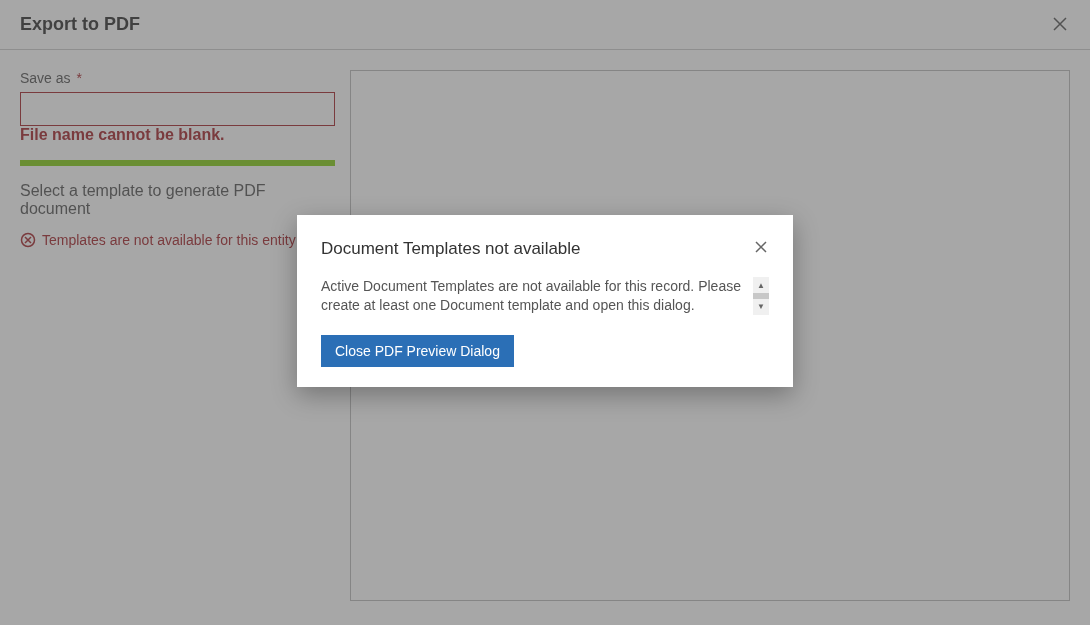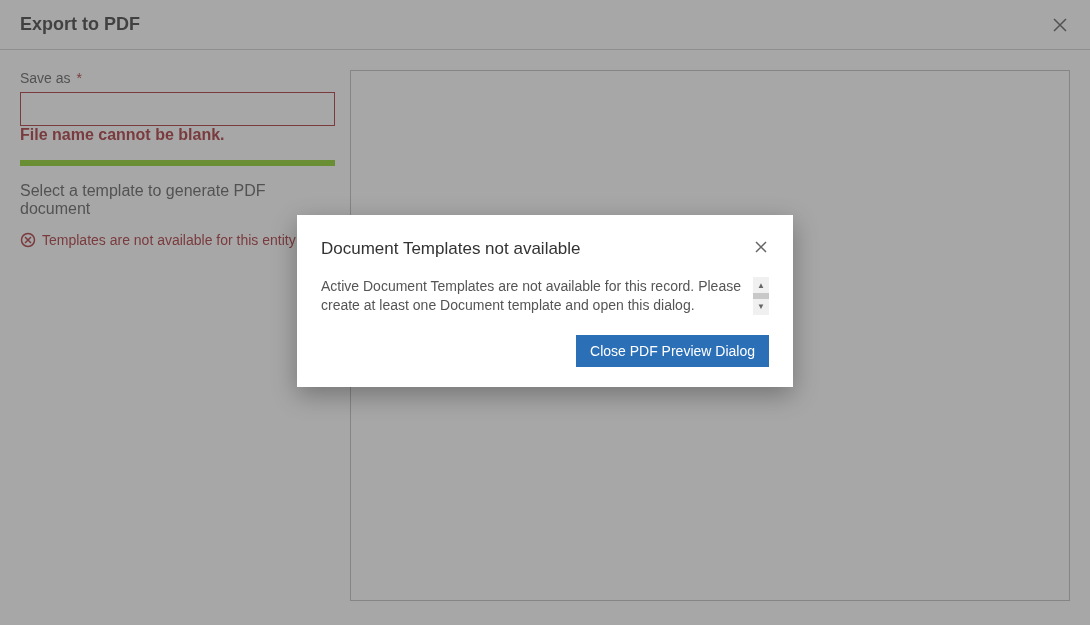--- a/index.html
+++ b/index.html
@@ -15,21 +15,21 @@
       height: 625px;
       position: relative;
       background: #fff;
       overflow: hidden;
     }
 
     
     .page-header {
       display: flex;
       justify-content: space-between;
-      align-items: flex-end;
+      align-items: flex-start;
       padding: 14px 20px 14px 20px;
       border-bottom: 1px solid #ccc;
     }
     .page-header h1 {
       font-size: 18px;
       font-weight: 600;
       color: #333;
     }
     .page-close {
       cursor: pointer;
@@ -205,21 +205,20 @@
       color: #666;
       cursor: pointer;
       background: #f0f0f0;
     }
     .scroll-thumb {
       flex: 1;
       background: #c8c8c8;
     }
     .modal-footer {
       display: flex;
-      justify-content: flex-end;
     }
     .btn-primary {
       background: #2b6fb6;
       color: #fff;
       border: none;
       padding: 8px 14px;
       font-size: 14px;
       cursor: pointer;
     }
   </style>

